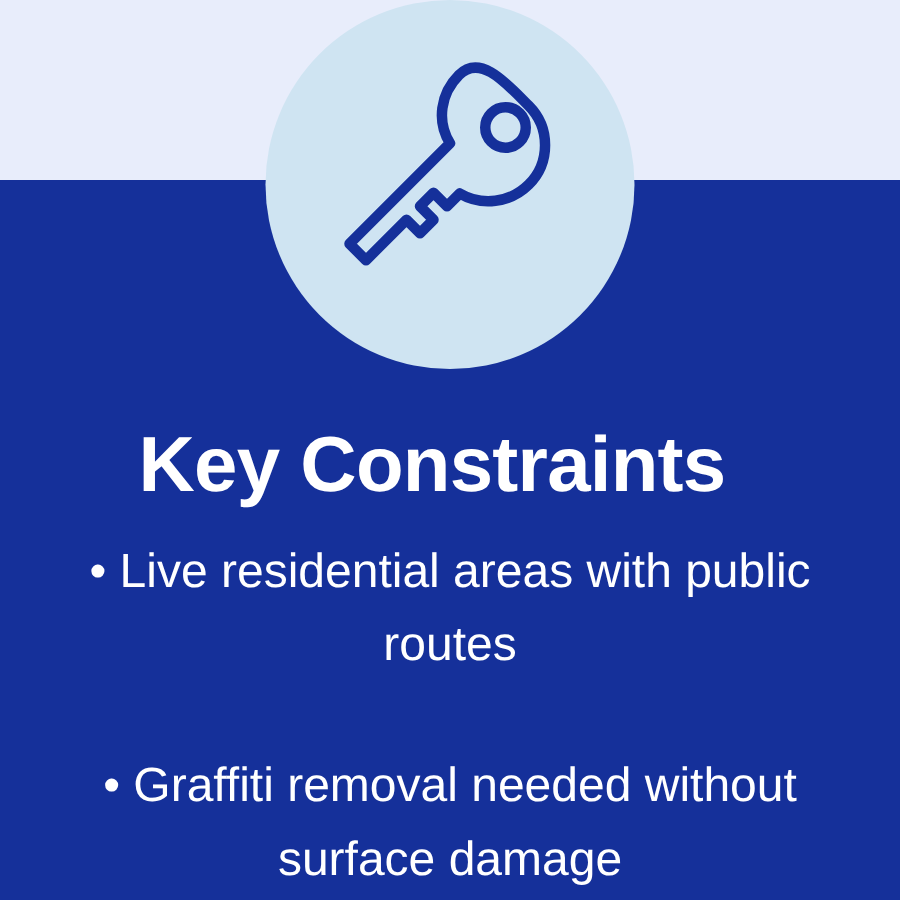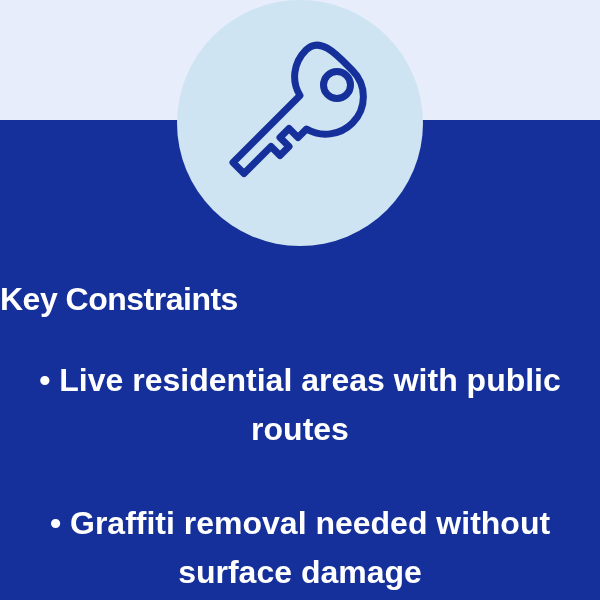--- a/index.html
+++ b/index.html
@@ -40,37 +40,36 @@
     justify-content: center;
   }
   #icon-circle svg {
     display: block;
   }
   #title {
     position: absolute;
     left: 0;
     top: 283px;
     width: 576px;
-    text-align: left;
+    text-align: center;
     color: #ffffff;
-    font-size: 32px;
+    font-size: 52px;
     font-weight: bold;
     letter-spacing: -0.5px;
     line-height: 1.05;
   }
   #bullets {
     position: absolute;
     left: 0;
     top: 356px;
     width: 600px;
     text-align: center;
     color: #ffffff;
     font-size: 32px;
     line-height: 1.52;
-    font-weight: bold;
   }
   .bullet {
     padding: 0 34px;
     margin-bottom: 46px;
   }
   .bullet:last-child {
     margin-bottom: 4px;
   }
 </style>
 </head>

